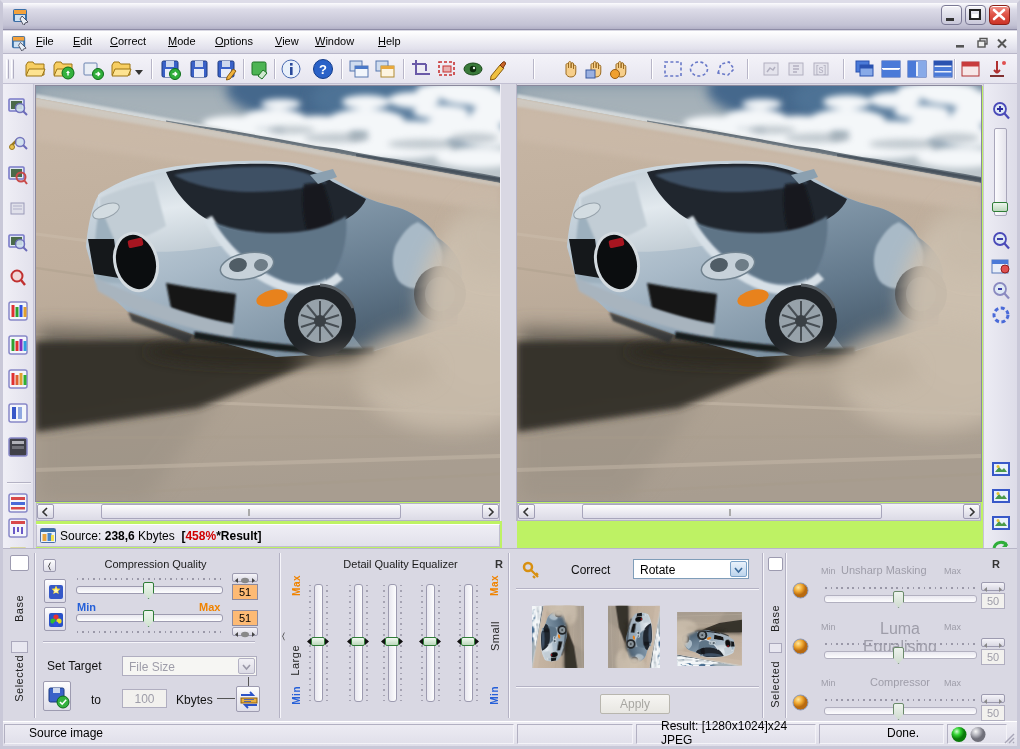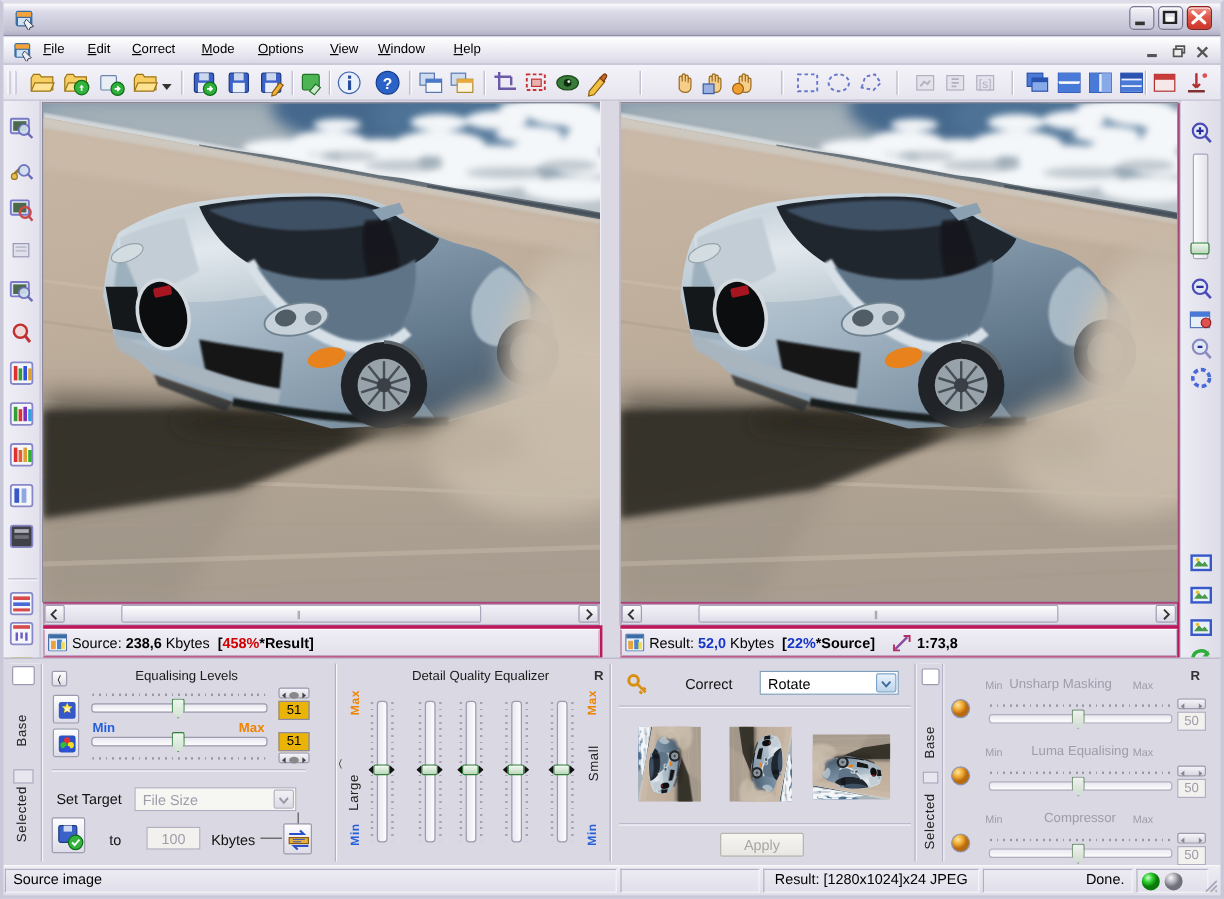--- a/index.html
+++ b/index.html
@@ -20,53 +20,53 @@
 .grip{position:absolute;top:5px;height:20px;width:3px;border-left:1px solid #fff;border-right:1px solid #b0aec2;border-radius:2px}
 .tsep{position:absolute;top:5px;height:20px;width:2px;border-left:1px solid #b8b6c8;border-right:1px solid #fff}
 .ticn{position:absolute;top:3px;width:24px;height:24px}
 .ticn svg{width:24px;height:24px}
 
 #ltools{position:absolute;left:3px;top:84px;width:31px;bottom:200px;background:linear-gradient(90deg,#f0eff6,#e2e1ec);border-right:1px solid #c6c4d6}
 #rtools{position:absolute;right:3px;top:84px;width:34px;bottom:200px;background:linear-gradient(90deg,#ececf4,#dddce8);border-left:1px solid #c6c4d6}
 .sicn{position:absolute;width:22px;height:22px}
 .sicn svg{width:22px;height:22px}
 
-.imgpanel{position:absolute;top:86px;width:466px;height:567px;background:#be185d}
+.imgpanel{position:absolute;top:86px;width:466px;height:567px;background:#bef264}
 .photo{position:absolute;left:0;top:0;width:464px;height:415px;background:#b8aa9a;box-shadow:0 0 0 1px #8a889c}
 .photo svg{position:absolute;left:0;top:0;width:464px;height:415px}
 .hscroll{position:absolute;left:0;top:417px;height:18px;width:464px;background:linear-gradient(180deg,#f2f1f7,#dcdbe6);border:1px solid #b6b4c8}
 .sbtn{position:absolute;top:0;width:17px;height:15px;background:linear-gradient(180deg,#fdfdfe,#d8d7e3);border:1px solid #9f9db4;border-radius:2px;font-size:9px;color:#222;text-align:center;line-height:14px}
 .sthumb{position:absolute;top:0;height:15px;background:linear-gradient(180deg,#fefefe,#dddce8);border:1px solid #a8a6bc;border-radius:2px}
 .istatus{position:absolute;left:0;top:438px;width:464px;height:23px;background:linear-gradient(180deg,#efeef5,#e2e1eb);border:1px solid #c0bed0;border-top-color:#fff;display:flex;align-items:center;font-size:12px;color:#000}
 
 #vdiv{position:absolute;left:500px;top:84px;width:17px;height:437px;background:#d9d8e3;border-left:1px solid #efeef5;border-right:1px solid #b8b6c8}
 
 #ctrl{position:absolute;left:3px;right:3px;top:548px;height:173px;background:#d9d8e3;border-top:1px solid #b8b6c8;font-size:11px}
 .vtext{position:absolute;writing-mode:vertical-rl;transform:rotate(180deg);white-space:nowrap;font-size:11px;letter-spacing:0.5px}
 .etchh{position:absolute;height:2px;border-top:1px solid #b4b2c4;border-bottom:1px solid #f6f5fa}
 .etchv{position:absolute;width:2px;border-left:1px solid #b4b2c4;border-right:1px solid #f6f5fa}
 .sliderh{position:absolute;height:8px;background:linear-gradient(180deg,#e9e8f0,#fdfdfe);border:1px solid #9d9bb0;border-radius:3px}
 .sthumbg{position:absolute;width:11px;height:17px;background:linear-gradient(180deg,#eef6ee,#cfe3cf);border:1px solid #2f7d37;border-radius:2px;clip-path:polygon(0 0,100% 0,100% 62%,50% 100%,0 62%)}
 .vthumbg{position:absolute;width:14px;height:9px;background:linear-gradient(180deg,#f2f9f2,#bcd8bc);border:1px solid #2f7d37;border-radius:2px}
 .ticksh{position:absolute;height:2px;background-image:repeating-linear-gradient(90deg,#9a98a8 0 1.5px,transparent 1.5px 5.5px)}
 .ticksv{position:absolute;width:2px;background-image:repeating-linear-gradient(180deg,#a5a3b2 0 1.5px,transparent 1.5px 5.5px)}
 .vtrack{position:absolute;width:9px;background:linear-gradient(90deg,#e8e7ef,#fdfdfe);border:1px solid #9d9bb0;border-radius:3px}
-.valbox{position:absolute;width:26px;height:16px;background:#eab308;border:1px solid #8d8ba0;font-size:11px;text-align:center;line-height:15px;color:#000}
+.valbox{position:absolute;width:26px;height:16px;background:#fdba74;border:1px solid #8d8ba0;font-size:11px;text-align:center;line-height:15px;color:#000}
 .spin{position:absolute;width:26px;height:9px;background:linear-gradient(180deg,#f5f4f9,#d9d8e3);border:1px solid #9d9bb0;border-radius:2px}
 .minb{color:#2660d8;font-weight:bold}
 .maxo{color:#f08300;font-weight:bold}
 .gtxt{color:#9e9da9}
 .combo{position:absolute;height:20px;background:#fff;border:1px solid #7f9db9;font-size:12px}
 .combo .cbtn{position:absolute;right:1px;top:1px;bottom:1px;width:17px;background:linear-gradient(180deg,#f2f6fb,#cfdcea);border:1px solid #9db8d2;border-radius:2px}
 .combo.dis{background:#f6f6f3;border-color:#b0aec0;color:#9e9da9}
 .combo.dis .cbtn{background:linear-gradient(180deg,#f2f1f6,#dcdbe5);border-color:#b4b2c4}
 .btn{position:absolute;background:linear-gradient(180deg,#fdfdfe,#dedde8);border:1px solid #9d9bb0;border-radius:2px}
 
 #sbar{position:absolute;left:3px;right:3px;bottom:3px;height:25px;background:linear-gradient(180deg,#eeedf4,#dfdee9);border-top:1px solid #fff;font-size:12px;color:#000}
-.scell{position:absolute;top:2px;bottom:2px;border:1px solid #c4c2d2;border-top-color:#b2b0c2;border-left-color:#b2b0c2;border-bottom-color:#f4f3f8;border-right-color:#f4f3f8;display:flex;align-items:center;padding:0 6px}
+.scell{position:absolute;top:2px;bottom:2px;border:1px solid #c4c2d2;border-top-color:#b2b0c2;border-left-color:#b2b0c2;border-bottom-color:#f4f3f8;border-right-color:#f4f3f8;display:flex;align-items:center;padding:0 24px}
 </style></head>
 <body>
 <div id="frame"></div>
 <svg width="0" height="0" style="position:absolute">
 <defs>
 <linearGradient id="skyg" x1="0" y1="0" x2="0" y2="1">
 <stop offset="0" stop-color="#7e94a6"></stop>
         <stop offset="0.45" stop-color="#a3b1bb"></stop>
         <stop offset="1" stop-color="#ccd2d5"></stop>
 </linearGradient>
@@ -581,46 +581,31 @@
     <div class="sbtn" style="left:0"><svg width="15" height="14">
           <path d="M9 3L5 7l4 4" stroke="#333" stroke-width="1.6" fill="none"></path>
         </svg></div>
     <div class="sbtn" style="right:0"><svg width="15" height="14">
           <path d="M6 3l4 4-4 4" stroke="#333" stroke-width="1.6" fill="none"></path>
         </svg></div>
     <div class="sthumb" style="left:64px;width:300px">
         <div style="position:absolute;left:146px;top:4px;width:1px;height:7px;border-left:1px solid #aaa;border-right:1px solid #aaa"></div>
       </div>
   </div>
-  <div class="istatus">
-    <svg width="16" height="15" viewBox="0 0 16 15" style="margin:0 4px 0 3px">
-        <rect x="0.5" y="0.5" width="15" height="14" rx="1" fill="#eaf2fb" stroke="#4a6ea8"></rect>
-        <rect x="1" y="1" width="14" height="3" fill="#3a6ea5"></rect>
-        <rect x="2.5" y="6" width="4" height="7" fill="#e8a33d"></rect>
-        <rect x="7.5" y="5" width="4" height="8" fill="#4a86c8"></rect>
-        <rect x="11" y="7" width="3" height="6" fill="#f4e04d"></rect>
-      </svg>
-    <span>Result:&nbsp;<b style="color:#1535c8">52,0</b>&nbsp;Kbytes&nbsp;&nbsp;<b>[<span style="color:#1535c8">22%</span>*Source]</b></span>
-    <svg width="17" height="16" viewBox="0 0 17 16" style="margin:0 4px 0 14px">
-        <path d="M3 13L13 3" stroke="#8a4aa0" stroke-width="2"></path>
-        <path d="M2 9v5h5M10 2h5v5" fill="none" stroke="#b03060" stroke-width="1.6"></path>
-      </svg>
-    <b>1:73,8</b>
-  </div>
 </div>
 <div id="vdiv"></div>
 
 <div id="ctrl">
     <div style="position:absolute;left:4px;top:4px;width:28px;height:165px;border-right:1px solid #b4b2c4;box-shadow:1px 0 0 #f6f5fa"></div>
     <div style="position:absolute;left:7px;top:6px;width:19px;height:16px;background:#fff;border:1px solid #9d9bb0;border-radius:2px"></div>
     <div class="vtext" style="left:10px;top:46px;color:#222">Base</div>
     <div style="position:absolute;left:8px;top:92px;width:17px;height:12px;border:1px solid #aaa8bc;background:#e8e7f0"></div>
     <div class="vtext" style="left:10px;top:106px;color:#222">Selected</div>
     <div class="btn" style="left:40px;top:10px;width:13px;height:13px;font-size:9px;text-align:center;line-height:12px">〈</div>
-    <div style="position:absolute;left:60px;top:9px;width:185px;text-align:center;font-size:11px;color:#1a1a1a">Equalising Levels</div>
+    <div style="position:absolute;left:60px;top:9px;width:185px;text-align:center;font-size:11px;color:#1a1a1a">Compression Quality</div>
     <div class="btn" style="left:41px;top:30px;width:22px;height:24px"><svg viewBox="0 0 22 24" width="22" height="24">
         <rect x="4" y="5" width="14" height="14" rx="2" fill="#3558c8"></rect>
         <path d="M11 5.5l1.3 3 3.2.2-2.4 2.2.7 3.2-2.8-1.7-2.8 1.7.7-3.2-2.4-2.2 3.2-.2z" fill="#ffe030"></path>
         <path d="M11 8l.8 1.8 2 .1-1.5 1.4.4 2-1.7-1-1.7 1 .4-2-1.5-1.4 2-.1z" fill="#fff8c0"></path>
       </svg></div>
     <div class="btn" style="left:41px;top:58px;width:22px;height:24px"><svg viewBox="0 0 22 24" width="22" height="24">
         <rect x="4" y="5" width="14" height="14" rx="2" fill="#2a52c8"></rect>
         <g>
           <circle cx="11" cy="9" r="2.6" fill="#e83030"></circle>
           <circle cx="8" cy="13" r="2.6" fill="#30c030"></circle>
@@ -643,21 +628,21 @@
     <div class="sthumbg" style="left:140px;top:33px"></div>
     <div class="valbox" style="left:229px;top:35px">51</div>
     <div style="position:absolute;left:74px;top:52px;font-size:11px" class="minb">Min</div>
     <div style="position:absolute;left:196px;top:52px;font-size:11px" class="maxo">Max</div>
     <div class="sliderh" style="left:73px;top:65px;width:147px"></div>
     <div class="sthumbg" style="left:140px;top:61px"></div>
     <div class="valbox" style="left:229px;top:61px">51</div>
     <div class="ticksh" style="left:74px;top:82px;width:144px"></div>
     <div class="etchh" style="left:40px;top:92px;width:212px"></div>
     <div style="position:absolute;left:44px;top:110px;font-size:12px;color:#111">Set Target</div>
-    <div class="combo dis" style="left:109px;top:107px;width:135px">
+    <div class="combo dis" style="left:119px;top:107px;width:135px">
       <span style="position:absolute;left:6px;top:3px">File Size</span>
       <div class="cbtn"><svg width="15" height="16">
           <path d="M4 6l3.5 4L11 6" fill="none" stroke="#9a98a8" stroke-width="1.6"></path>
         </svg></div>
     </div>
     <div class="btn" style="left:40px;top:132px;width:28px;height:30px"><svg viewBox="0 0 28 30" width="28" height="30">
         <rect x="5" y="6" width="15" height="14" rx="1.5" fill="#3a62c8" stroke="#1c3a80"></rect>
         <rect x="9" y="6" width="7" height="5" fill="#cdd8ee"></rect>
         <circle cx="19" cy="20" r="6" fill="#34b23e" stroke="#0d6d18"></circle>
         <path d="M16 20l2.2 2.2 4-4.5" stroke="#fff" stroke-width="1.6" fill="none"></path>
@@ -774,21 +759,21 @@
     </svg>
     <div class="ticksh" style="left:822px;top:38px;width:150px"></div>
     <div class="sliderh" style="left:821px;top:46px;width:153px;border-color:#b2b0c0"></div>
     <div class="sthumbg" style="left:890px;top:42px;background:linear-gradient(180deg,#eef3ee,#cfdccf);border-color:#6a8a6a"></div>
     <div class="spin" style="left:978px;top:33px;width:24px"><svg width="22" height="7" viewBox="0 0 22 7">
         <path d="M2 3.5l3-2.5v5z" fill="#888"></path>
         <path d="M20 3.5l-3-2.5v5z" fill="#888"></path>
       </svg></div>
     <div class="valbox gtxt" style="left:978px;top:44px;width:24px;background:#f2f1ee;border-color:#b0aec0">50</div>
     <div class="gtxt" style="position:absolute;left:818px;top:73px;font-size:9px">Min</div>
-    <div class="gtxt" style="position:absolute;left:838px;top:71px;width:118px;text-align:center;font-size:11px">Luma Equalising</div>
+    <div class="gtxt" style="position:absolute;left:838px;top:71px;width:118px;text-align:center;font-size:16px">Luma Equalising</div>
     <div class="gtxt" style="position:absolute;left:941px;top:73px;font-size:9px">Max</div>
     <svg style="position:absolute;left:789px;top:89px" width="17" height="17" viewBox="0 0 17 17">
       <defs>
         <radialGradient id="ball73" cx="0.35" cy="0.3">
           <stop offset="0" stop-color="#fde8a0"></stop>
           <stop offset="0.55" stop-color="#f0a830"></stop>
           <stop offset="1" stop-color="#b86a10"></stop>
         </radialGradient>
       </defs>
       <circle cx="8.5" cy="8.5" r="7.5" fill="url(#ball73)" stroke="#8a98b8"></circle>

